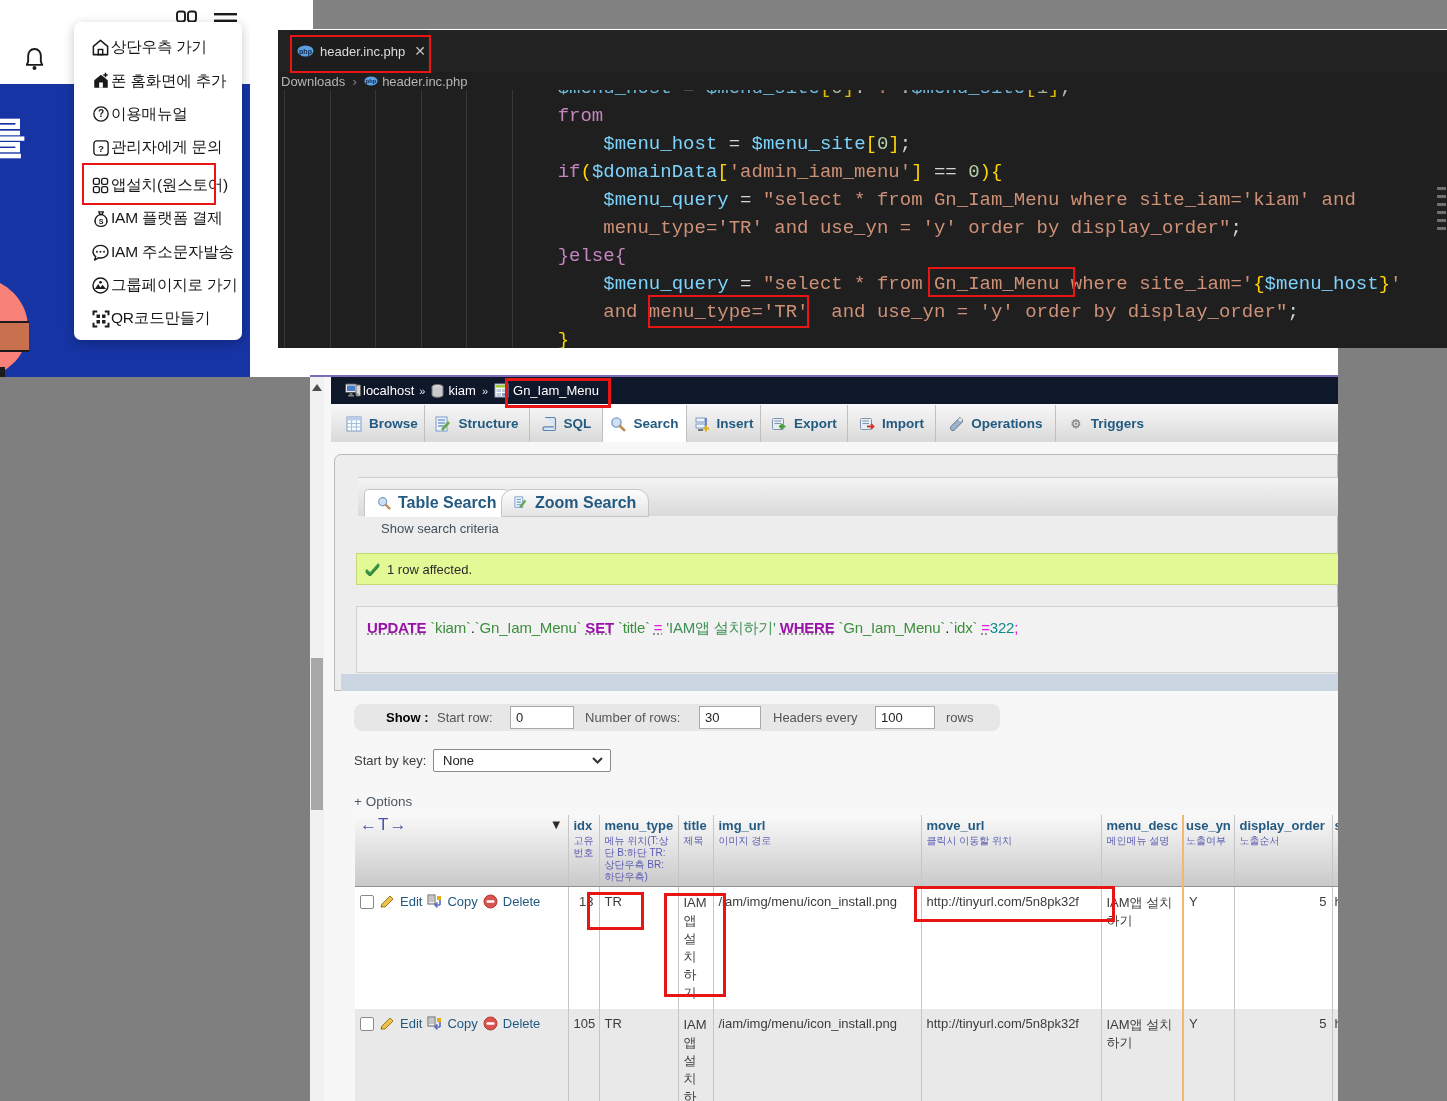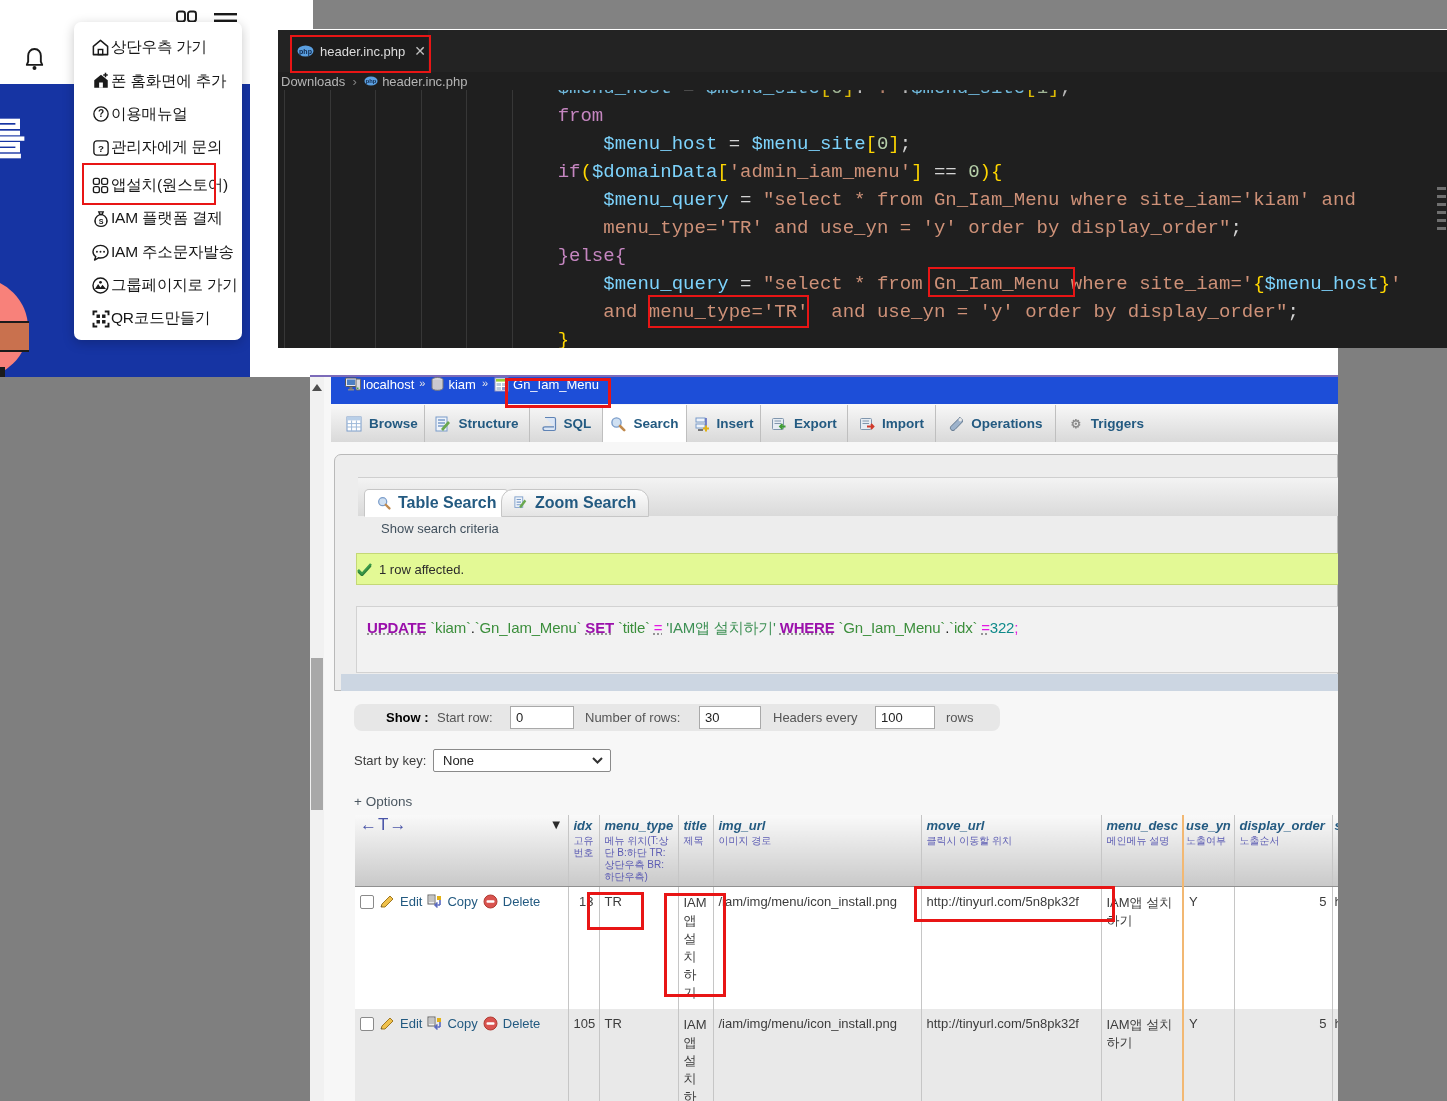--- a/index.html
+++ b/index.html
@@ -40,39 +40,39 @@
   .mm { position:absolute; width:9px; height:3px; background:#6f6f6f; left:1159px; }
   
   #graybot { left:0; top:377px; width:1447px; height:724px; background:#7f7f7f; }
   #pma { left:310px; top:375px; width:1028px; height:726px; overflow:hidden; }
   #purple { position:absolute; left:0; top:0; width:1028px; height:2px; background:#7c6bb9; }
   #sbar { position:absolute; left:0; top:2px; width:14px; height:724px; background:#f1f1f1; }
   #sarr { position:absolute; left:2px; top:7px; width:0; height:0;
       border-left:5px solid transparent; border-right:5px solid transparent; border-bottom:7px solid #4e4e4e; }
   #sthumb { position:absolute; left:1px; top:281px; width:12px; height:152px; background:#a8a8a8; }
   #pbody { position:absolute; left:14px; top:2px; width:1014px; height:724px; background:#f7f7f7; overflow:hidden; }
-  #pcrumb { position:absolute; left:7px; top:0; width:1007px; height:27px; background:#1d4ed8;
-     display:flex; align-items:flex-start; color:#fff; font-size:13px; padding-left:14px; }
+  #pcrumb { position:absolute; left:7px; top:0; width:1007px; height:27px; background:#0f172a;
+     display:flex; align-items:center; color:#fff; font-size:13px; padding-left:14px; }
   #pcrumb svg { margin:0; }
   #ptabs { position:absolute; left:7px; top:28px; width:1007px; height:37px;
      background:linear-gradient(#f7f7f7,#d9d9d9); display:flex; }
   .ptab { height:37px; display:flex; align-items:center; justify-content:center; gap:7px;
      border-right:1px solid #bfbfbf; color:#235a81; font-weight:bold; font-size:13.5px; }
   .ptab.on { background:#fff; }
   #pfield { position:absolute; left:10px; top:77px; width:1004px; height:237px;
      background:#ededed; border:1px solid #b9b9b9; border-radius:7px 0 0 0; }
   #psub { position:absolute; left:23px; top:22px; width:981px; height:39px;
      background:linear-gradient(#f3f3f3,#dadada); border-top:1px solid #cfcfcf; }
   .stab { position:absolute; top:11px; height:28px; display:flex; align-items:center; gap:7px;
      font-weight:bold; font-size:16px; color:#235a81; border:1px solid #c6c6c6; padding:0 12px; }
   #stab1 { left:6px; background:#fff; border-radius:5px 5px 0 0; border-bottom:1px solid #fff; }
   #stab2 { left:143px; background:linear-gradient(#fdfdfd,#e4e4e4); border-radius:12px 12px 0 0; }
   #pshowcrit { position:absolute; left:22px; top:66px; font-size:13px; color:#41505d;margin-left:24px; }
   #pgreen { position:absolute; left:21px; top:98px; width:990px; height:32px; background:#e3f995;
-     border:1px solid #c4d876; display:flex; align-items:center; font-size:13px; color:#2b2b2b; }
+     border:1px solid #c4d876; display:flex; align-items:center; font-size:13px; color:#2b2b2b; padding-left:8px;}
   #psql { position:absolute; left:21px; top:151px; width:990px; height:67px; background:#f2f2f2;
      border:1px solid #d2d2d2; font-family:"Liberation Sans",sans-serif; font-size:15px; color:#202020;
      padding:12px 0 0 10px; white-space:nowrap; letter-spacing:-0.2px; }
   .kw { color:#9b10ab; font-weight:bold; text-decoration:underline dotted #777; }
   .qs { color:#3d9054; } .qn { color:#0e8a8a; } .qe { color:#e318e3; text-decoration:underline dotted #777; }
   .qid { color:#3b8e3b; } .qp { color:#e318e3; }
   #pstrip { position:absolute; left:6px; top:219px; width:1005px; height:17px; background:#ccd6e2; }
   #pshow { position:absolute; left:30px; top:327px; width:646px; height:27px; background:#e7e7e7;
      border-radius:8px; display:flex; align-items:center; font-size:13px; color:#3c3c3c; }
   .pin { height:23px; background:#fff; border:1px solid #a9a9a9; font-size:13px; color:#222;
@@ -81,21 +81,21 @@
   #psel { position:absolute; left:109px; top:372px; width:178px; height:23px; background:#fff;
      border:1px solid #8a8a8a; border-radius:2px; font-size:13px; color:#222;
      display:flex; align-items:center; padding-left:9px; }
   #popts { position:absolute; left:30px; top:417px; font-size:13.5px; color:#4b5761; }
   #ptable { position:absolute; left:31px; top:438px; width:1037px; border-collapse:collapse; table-layout:fixed;
      font-size:13px; color:#3c3c3c; }
   #ptable td, #ptable th { border-right:1px solid #c6c6c6; vertical-align:top; text-align:left;
      padding:7px 5px; overflow:hidden; }
   #ptable thead th { background:linear-gradient(#f9f9f9,#c9c9c9); border-bottom:1px solid #909090;
      padding:3px 5px; font-weight:normal; }
-  .hl { color:#235a81; font-weight:bold; font-size:13px; line-height:15px;font-style:italic; }
+  .hl { color:#235a81; font-weight:bold; font-size:13px; line-height:15px; }
   .hd { color:#5b5bb3; font-size:10px; line-height:12px; margin-top:2px; }
   .rlink { color:#235a81; }
   .vcell { word-break:break-all; line-height:18px; }
   tr.r2 td { background:#e9e9e9; }
   .orange-l { border-left:2px solid #f2b873 !important; }
 </style>
 </head>
 <body>
 <div id="stage">
 <div id="mobile" class="abs">

